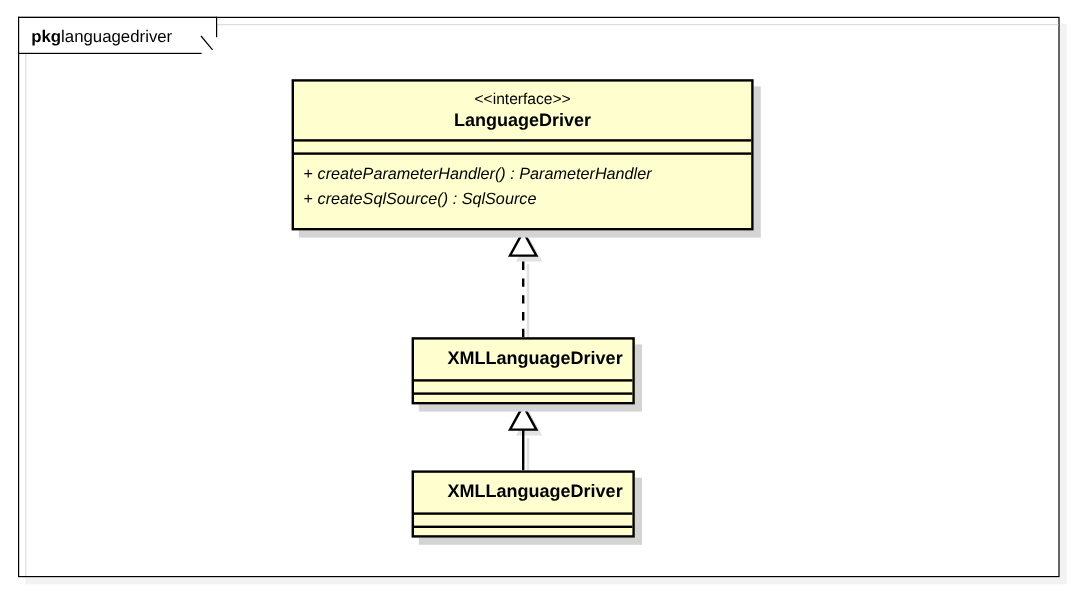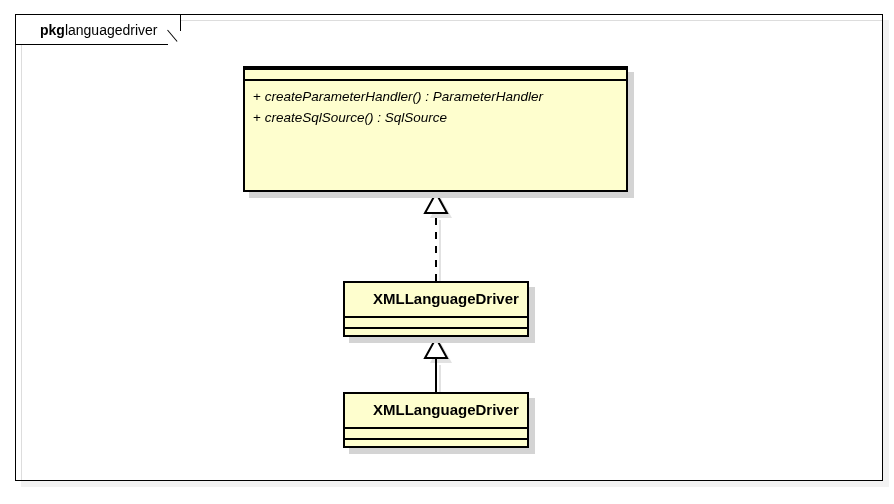--- a/index.html
+++ b/index.html
@@ -57,21 +57,20 @@
     position: absolute;
     left: 26px;
     top: 20px;
     font-size: 14px;
     color: #000000;
     white-space: nowrap;
     line-height: 20px;
   }
   .pkg-label b {
     font-weight: bold;
-    margin-left: 14px;
   }
   .pkg-inner-border {
     position: absolute;
     left: 21px;
     top: 20px;
     width: 861px;
     height: 460px;
     border-left: 1px solid #dddddd;
     border-top: 1px solid #dddddd;
     box-sizing: border-box;
@@ -175,20 +174,24 @@
 
     <line x1="436" y1="281" x2="436" y2="212" stroke="#000000" stroke-width="2" stroke-dasharray="7,7"></line>
     <polygon points="436,193 447,213 425,213" fill="#ffffff" stroke="#000000" stroke-width="2" stroke-linejoin="miter"></polygon>
 
     <line x1="436" y1="392" x2="436" y2="357" stroke="#000000" stroke-width="2"></line>
     <polygon points="436,338 447,358 425,358" fill="#ffffff" stroke="#000000" stroke-width="2" stroke-linejoin="miter"></polygon>
   </svg>
 
   <div class="node-shadow" style="left:249px; top:72px; width:385px; height:126px;"></div>
   <div class="node" style="left:243px; top:66px; width:385px; height:126px;">
+    <div class="node-head">
+      <div class="stereotype">&lt;&lt;interface&gt;&gt;</div>
+      <div class="cls-name">LanguageDriver</div>
+    </div>
     <div class="sep"></div>
     <div class="compartment-empty"></div>
     <div class="sep"></div>
     <div class="methods">
       <div class="method"><span class="vis">+</span>
         <span>createParameterHandler() : ParameterHandler</span></div>
       <div class="method"><span class="vis">+</span>
         <span>createSqlSource() : SqlSource</span></div>
     </div>
   </div>

